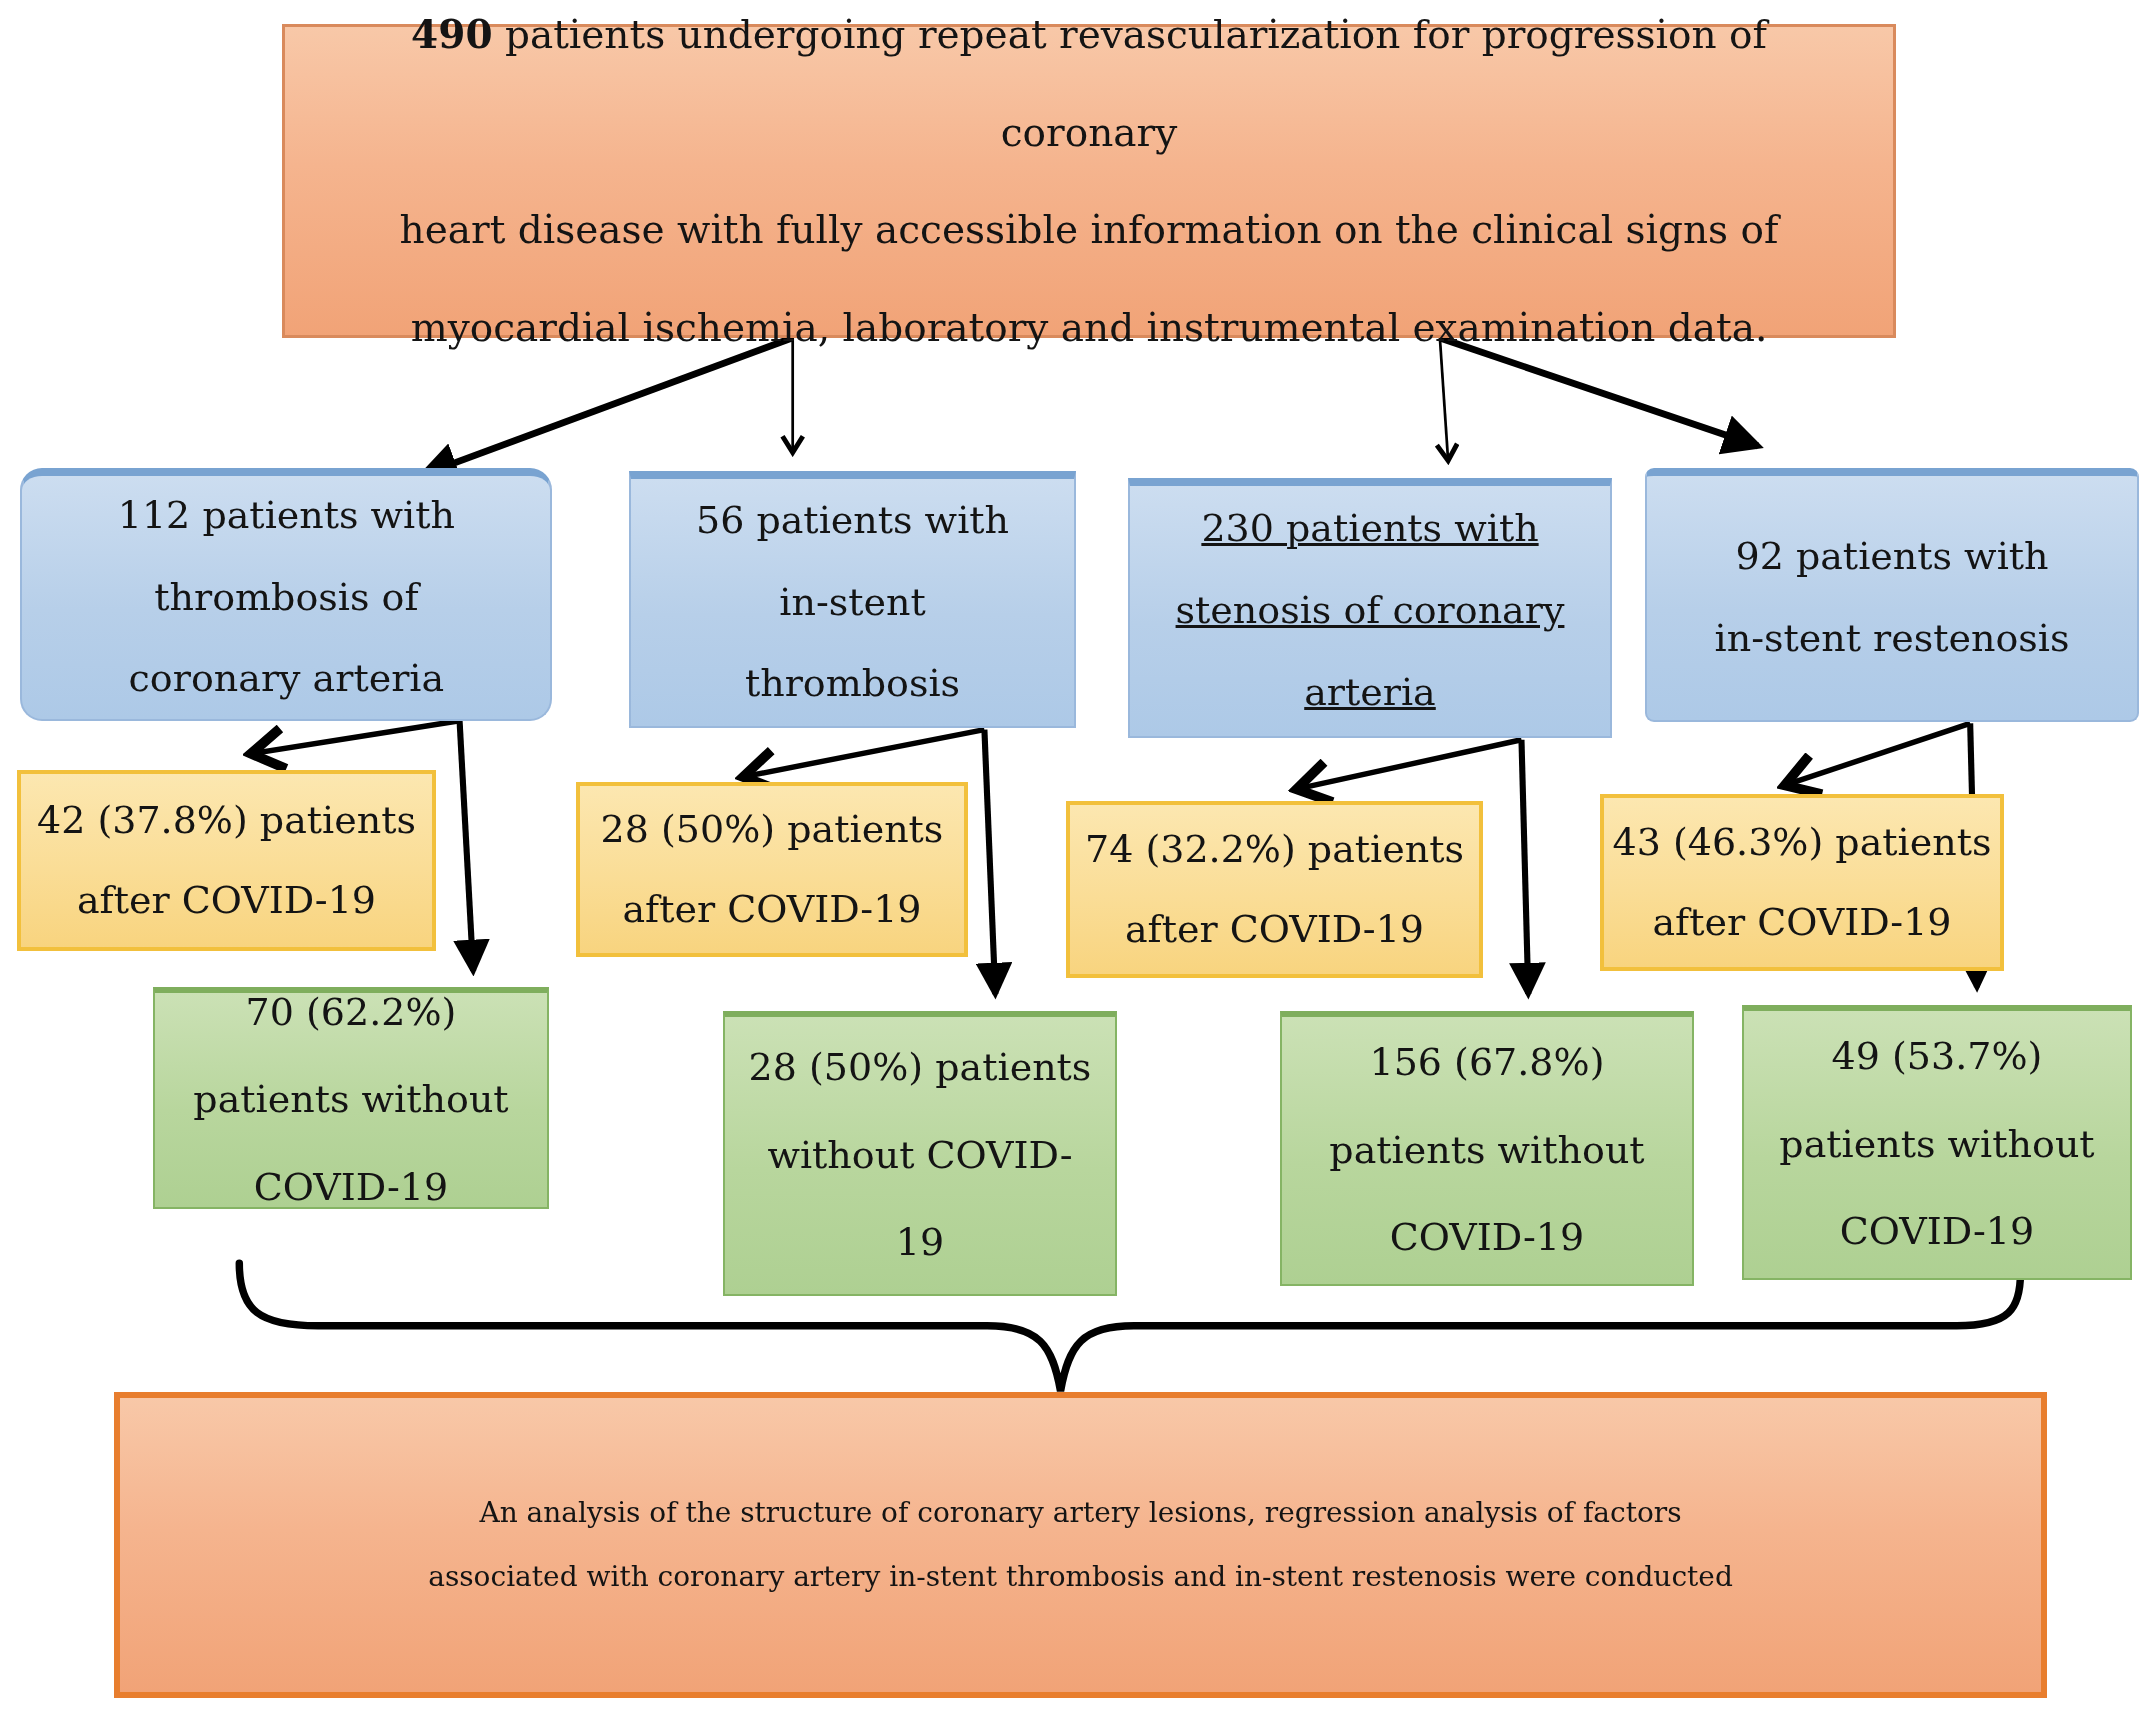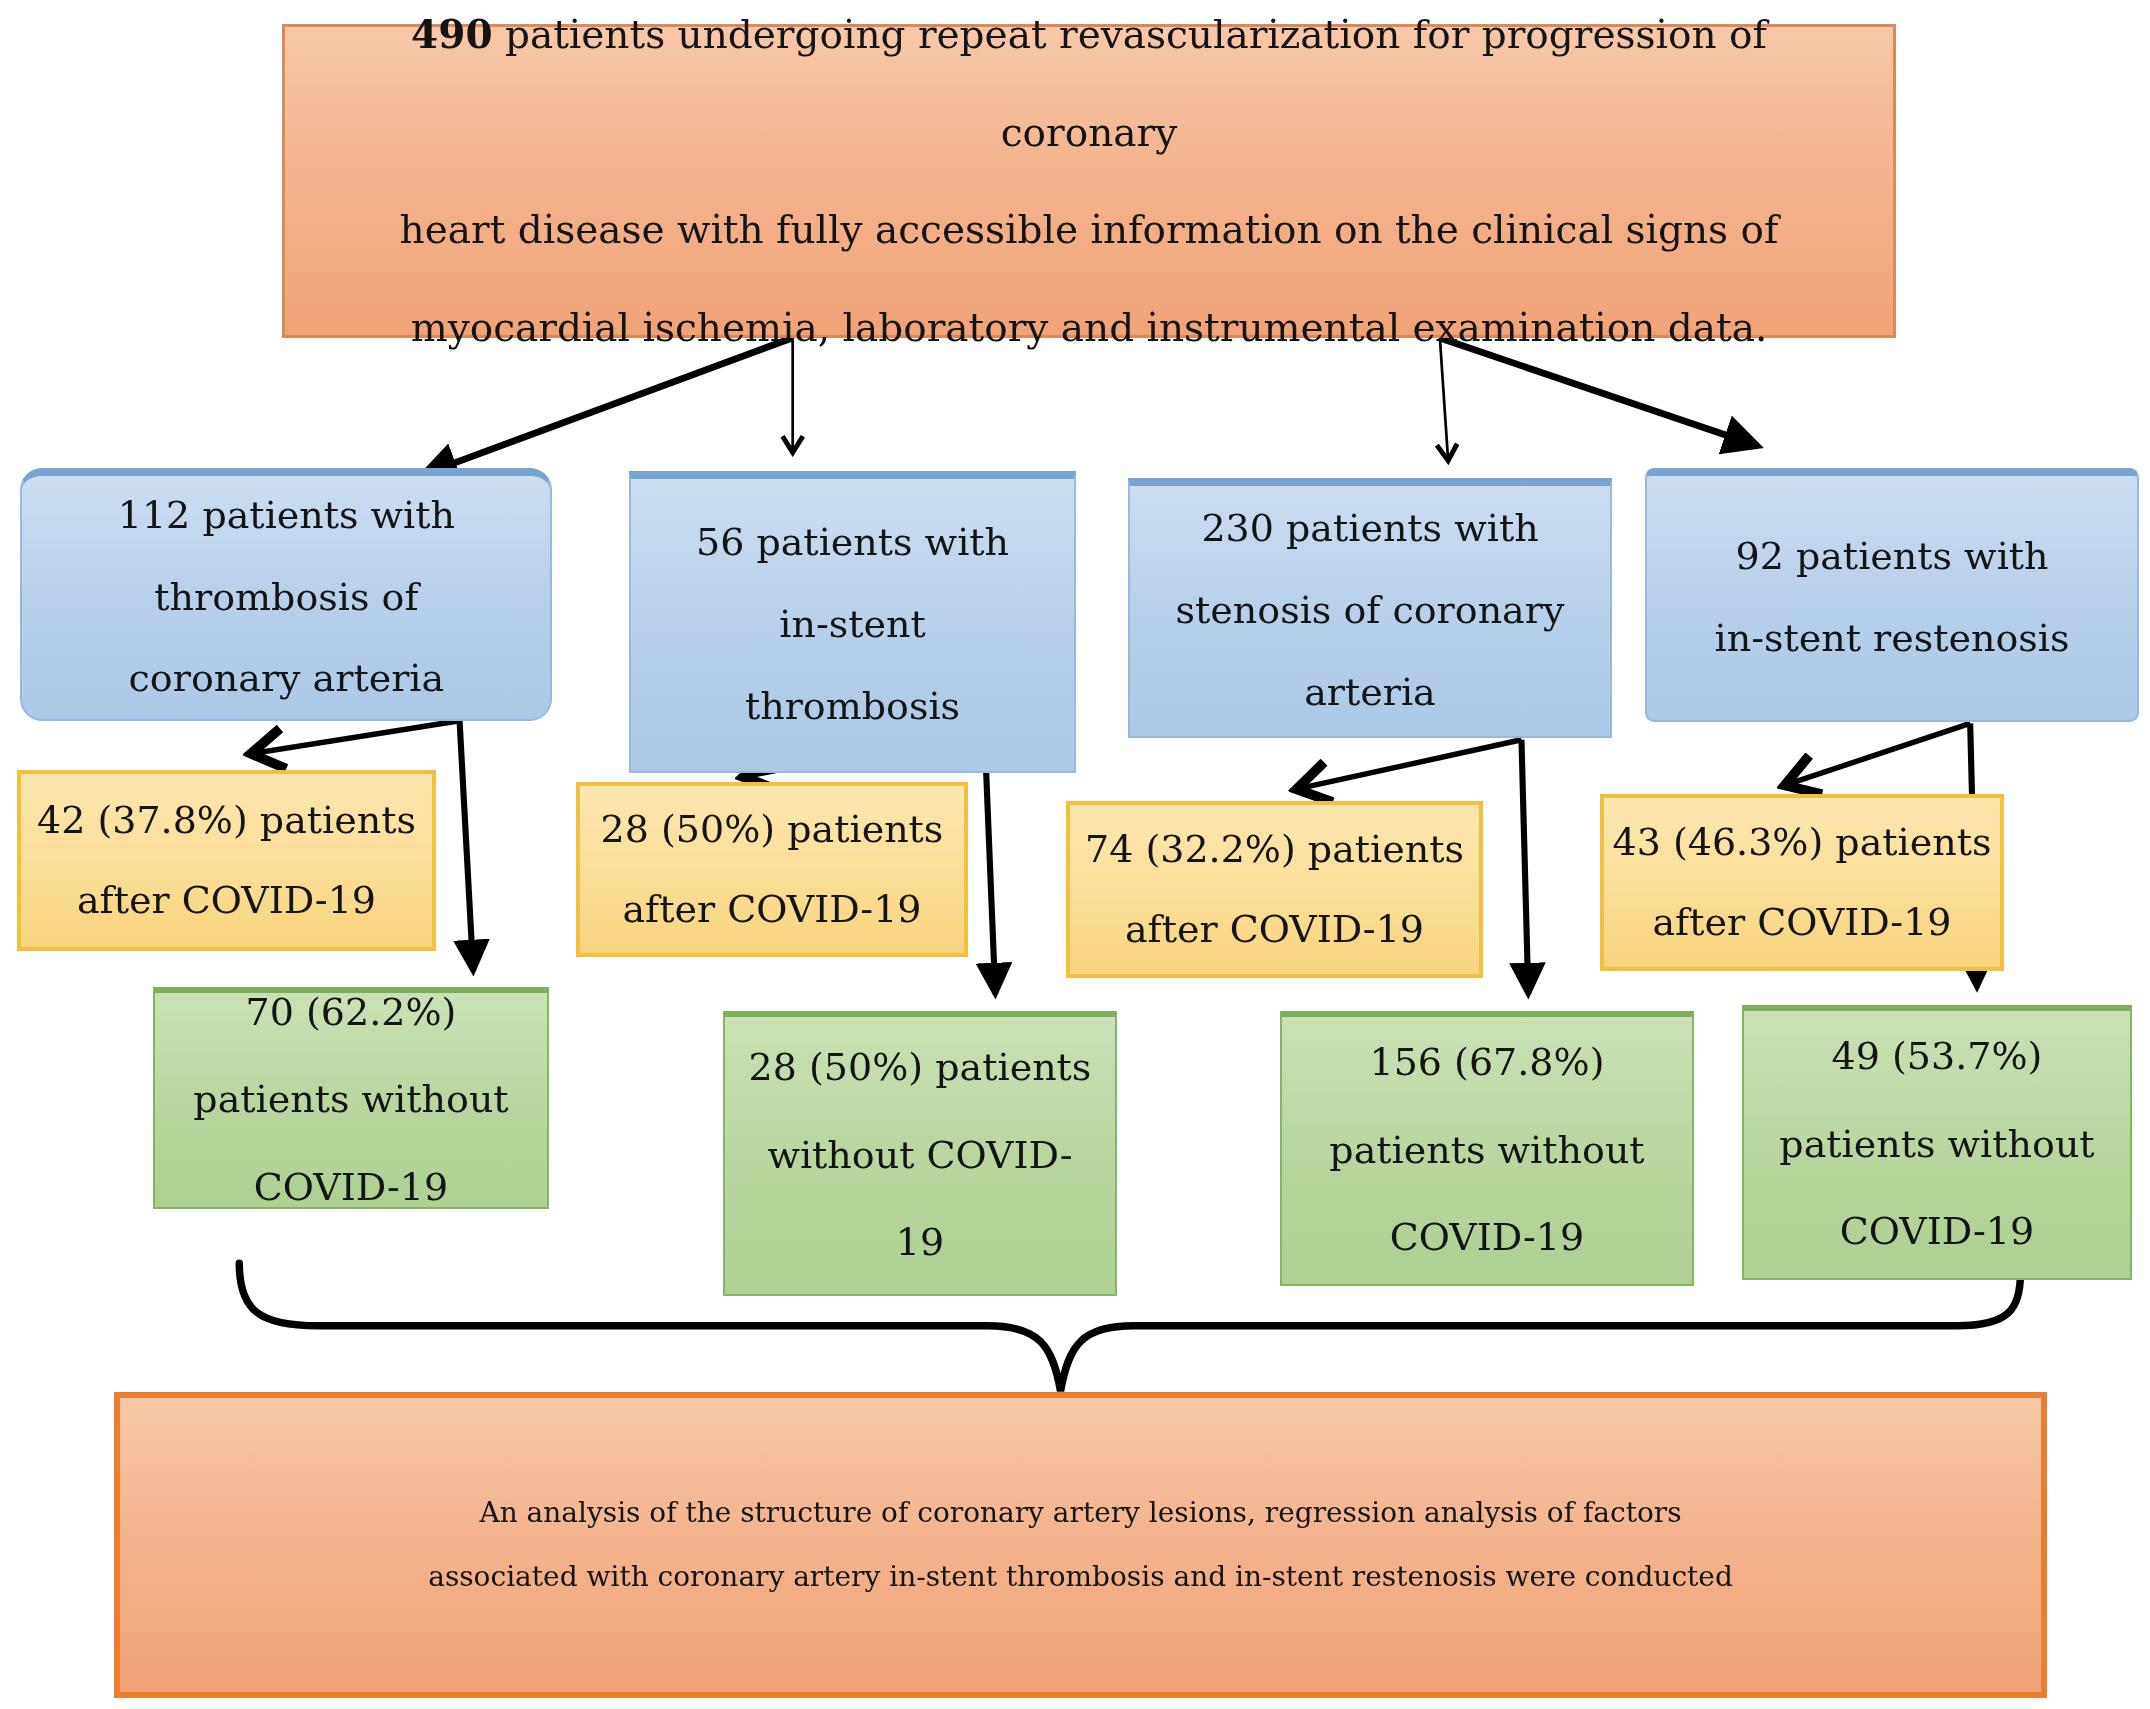--- a/index.html
+++ b/index.html
@@ -62,24 +62,24 @@
 
   <div class="box box-orange" style="left:282px;top:24px;width:1614px;height:314px;padding:0 37px;">
     <div><span class="bold">490</span><span> patients undergoing repeat revascularization for progression of coronary
 heart disease with fully accessible information on the clinical signs of
 myocardial ischemia, laboratory and instrumental examination data.</span></div>
   </div>
 
   <div class="box box-blue" style="left:20.4px;top:468px;width:532px;height:253px;border-radius:22px;">112 patients with
 thrombosis of
 coronary arteria</div>
-  <div class="box box-blue" style="left:629px;top:471px;width:447px;height:302px;">56 patients with
+  <div class="box box-blue" style="left:629px;top:471px;width:447px;height:257px;">56 patients with
 in-stent
 thrombosis</div>
-  <div class="box box-blue" style="left:1128px;top:478px;width:484px;height:260px;">230 patients with
+  <div class="box box-blue" style="left:1128px;top:478px;width:484px;height:260px;text-decoration:underline;">230 patients with
 stenosis of coronary
 arteria</div>
   <div class="box box-blue" style="left:1645px;top:468px;width:494px;height:254px;border-radius:9px;">92 patients with
 in-stent restenosis</div>
 
   <div class="box box-yellow" style="left:17px;top:770px;width:419px;height:181px;">42 (37.8%) patients
 after COVID-19</div>
   <div class="box box-yellow" style="left:576px;top:782px;width:392px;height:175px;">28 (50%) patients
 after COVID-19</div>
   <div class="box box-yellow" style="left:1066px;top:801px;width:417px;height:177px;">74 (32.2%) patients

